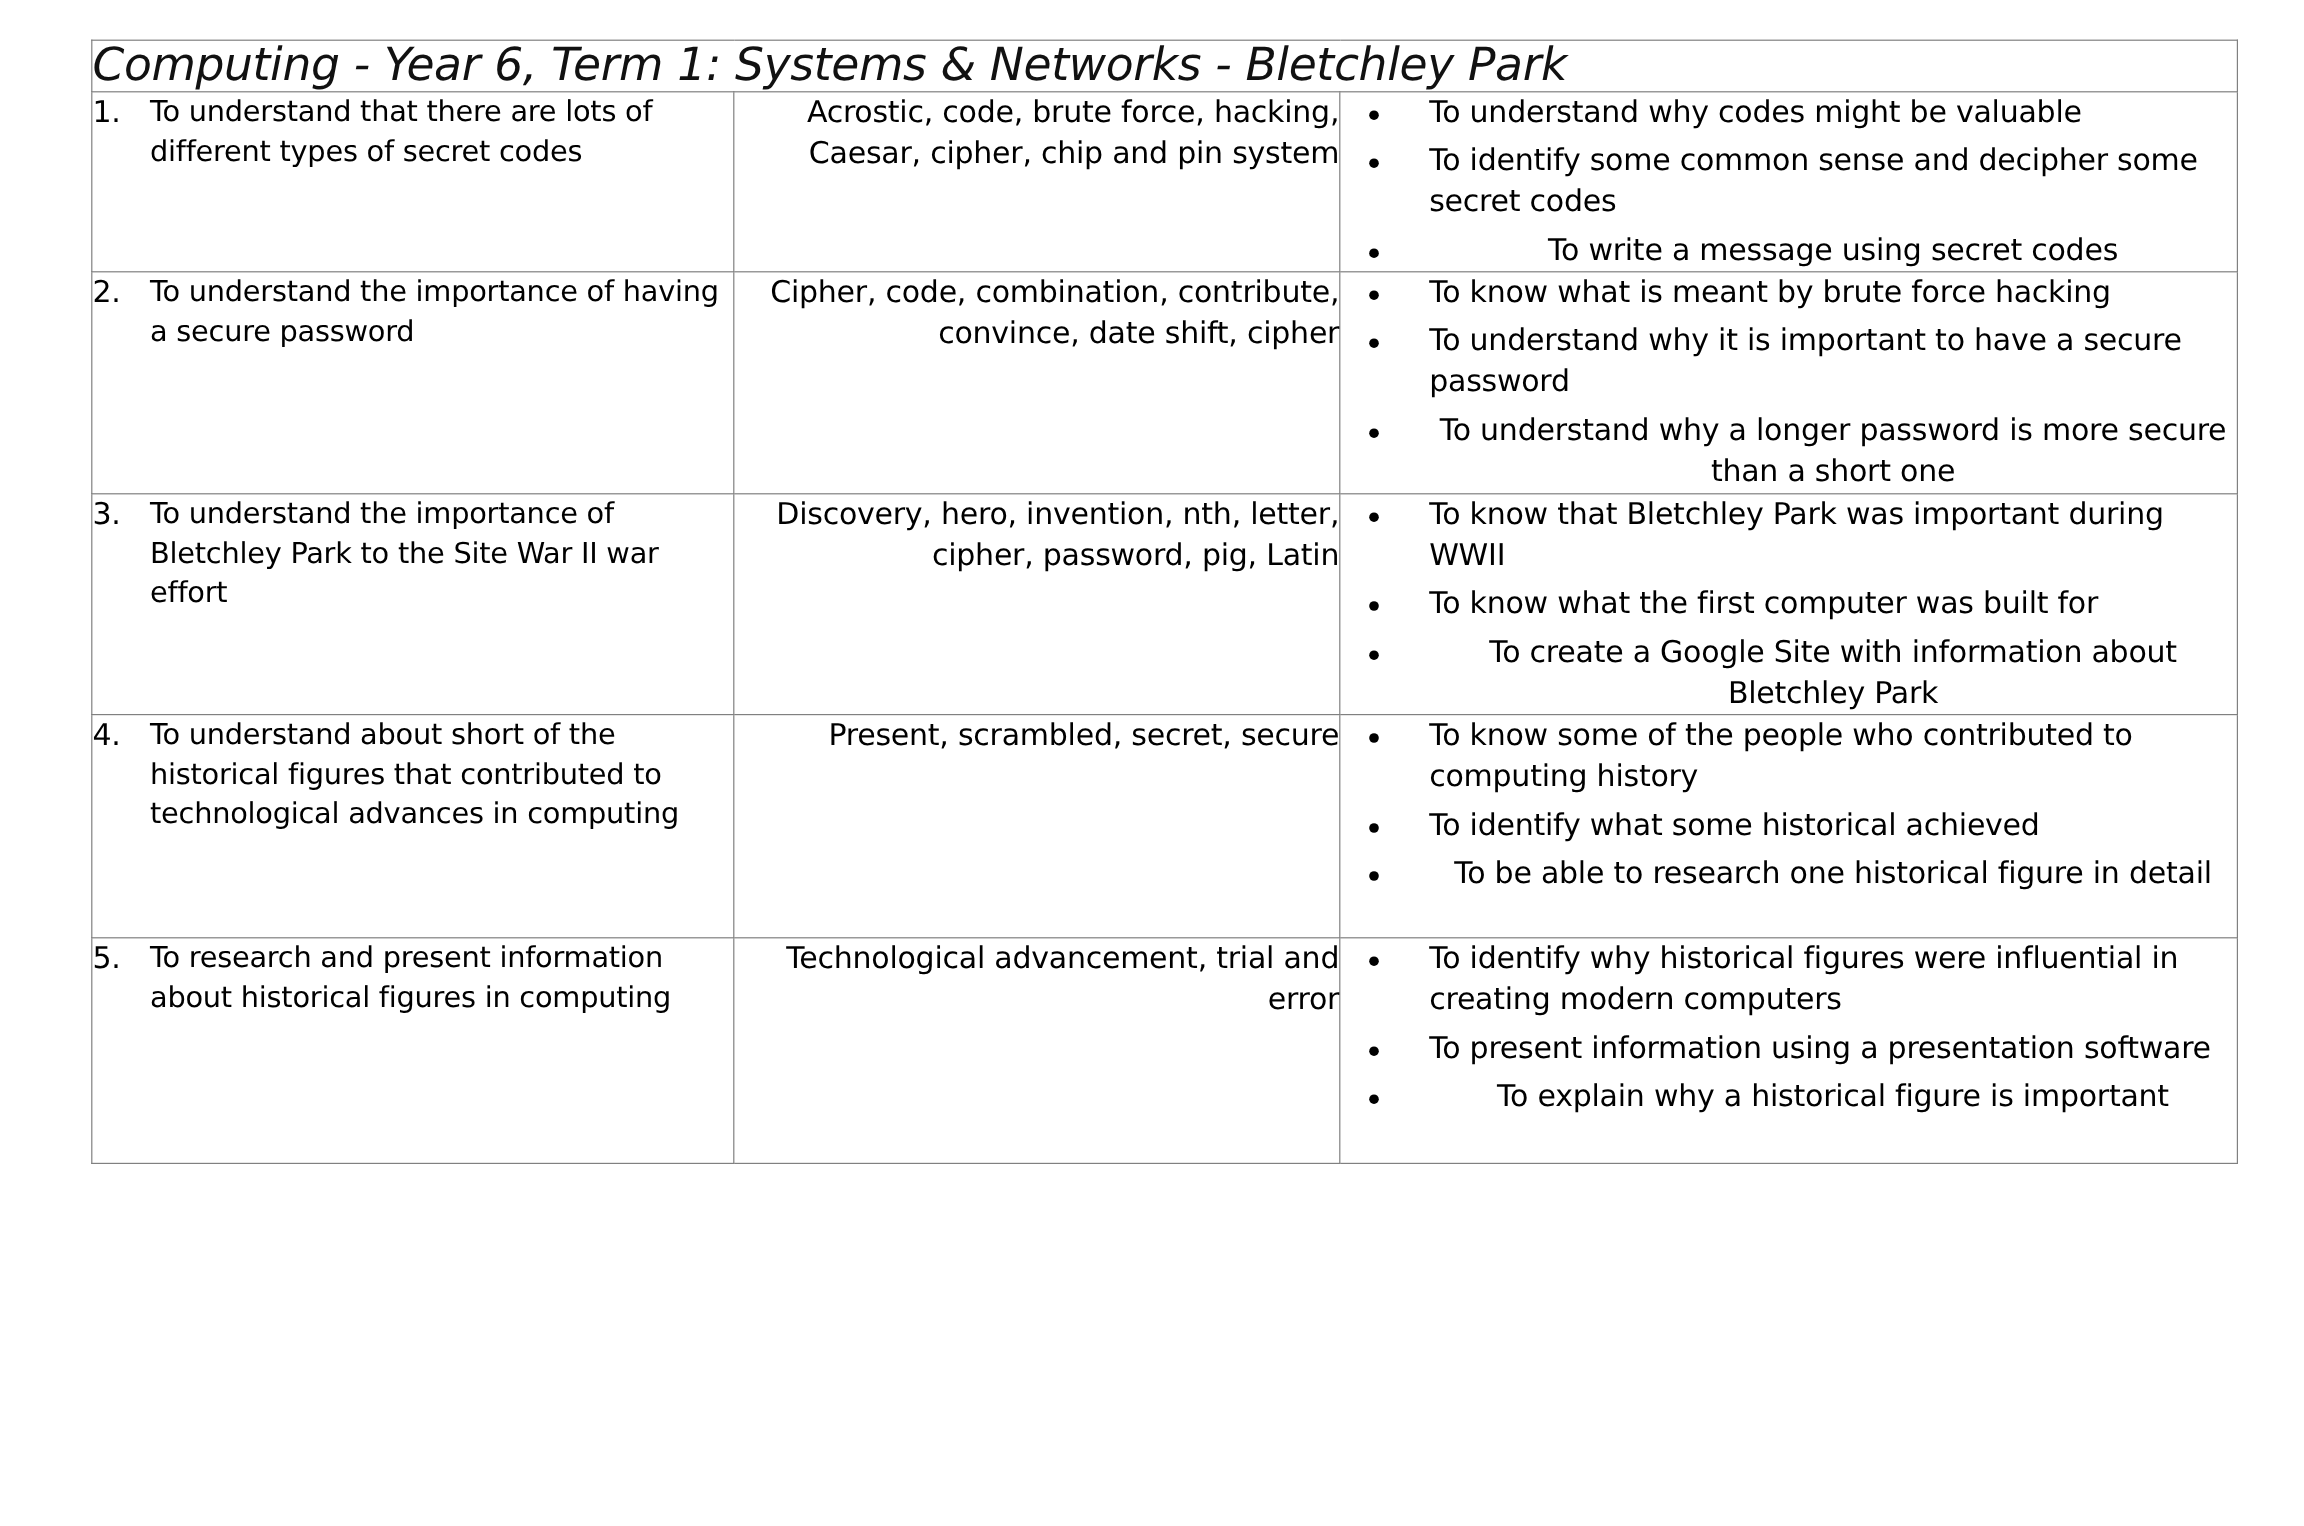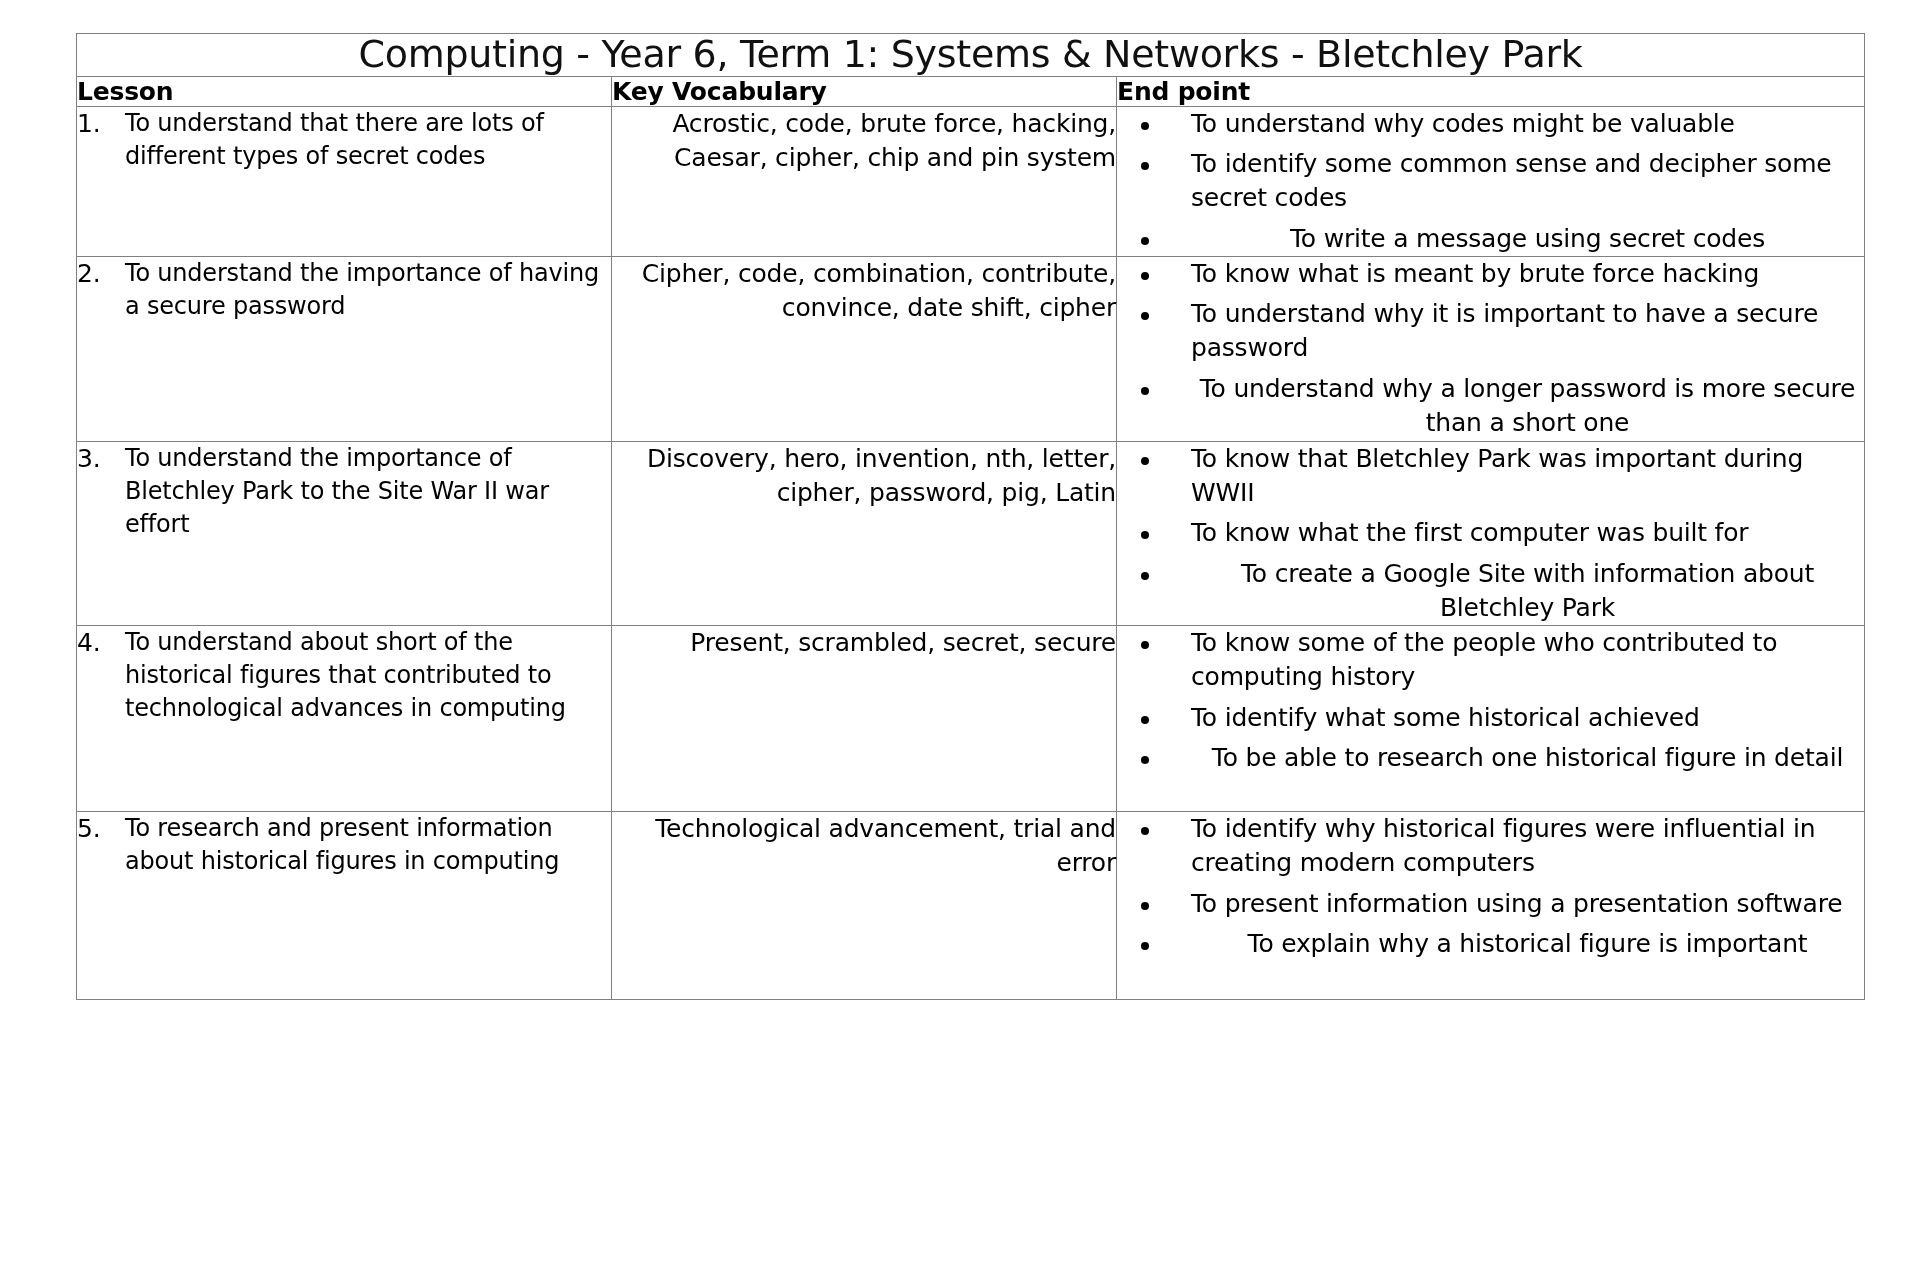--- a/index.html
+++ b/index.html
@@ -35,22 +35,23 @@
   .doc-table td, .doc-table th {
     border: 1px solid #808080;
     vertical-align: top;
     padding: 0;
     background: #ffffff;
   }
 
   
   .title-cell {
     background: #E4EBD9;
-    text-align: center;
+    text-align: left;
     padding: 14px 10px 16px 10px;
+    font-style: italic;
   }
   .title-text {
     font-family: "DejaVu Sans", "Liberation Sans", sans-serif;
     font-size: 38px;
     line-height: 1.1;
     letter-spacing: -0.3px;
     color: #111111;
     white-space: nowrap;
   }
 
@@ -147,31 +148,20 @@
     </colgroup>
 
     <tbody>
 
       <tr>
         <td class="title-cell" colspan="3">
           <div class="title-text">Computing - Year 6, Term 1: Systems &amp; Networks - Bletchley Park</div>
         </td>
       </tr>
 
-      <tr>
-        <td class="col-head">
-          <span>Lesson</span>
-        </td>
-        <td class="col-head">
-          <span>Key Vocabulary</span>
-        </td>
-        <td class="col-head">
-          <span>End point</span>
-        </td>
-      </tr>
 
       <tr class="r1">
         <td class="cell lesson-cell">
           <div class="lesson-inner">
             <span class="lesson-num">1.</span>
             <span class="lesson-text">To understand that there are lots of different types of secret codes</span>
           </div>
         </td>
         <td class="cell vocab-cell">
           <span>Acrostic, code, brute force, hacking, Caesar, cipher, chip and pin system</span>

